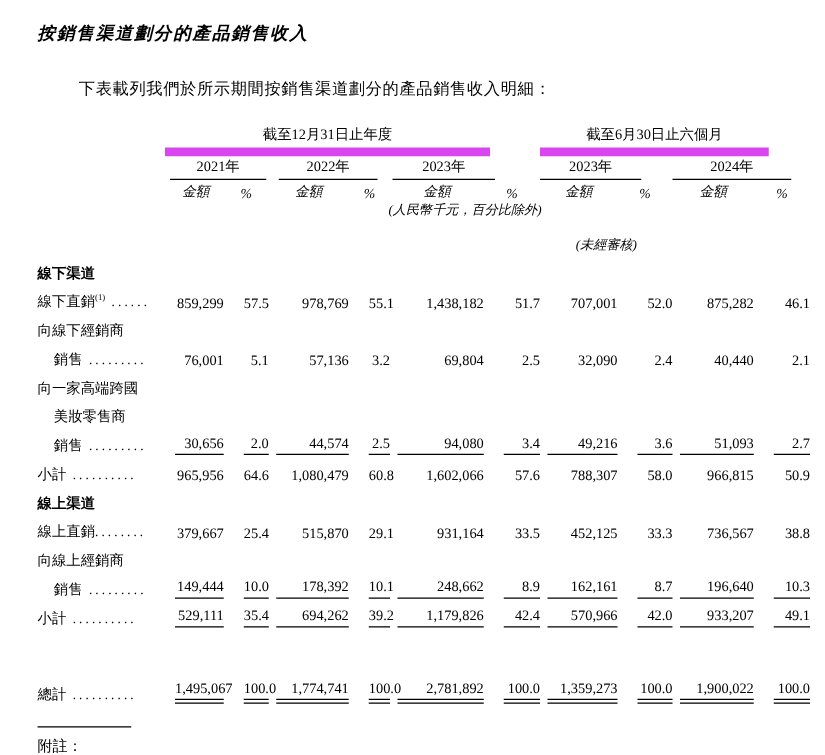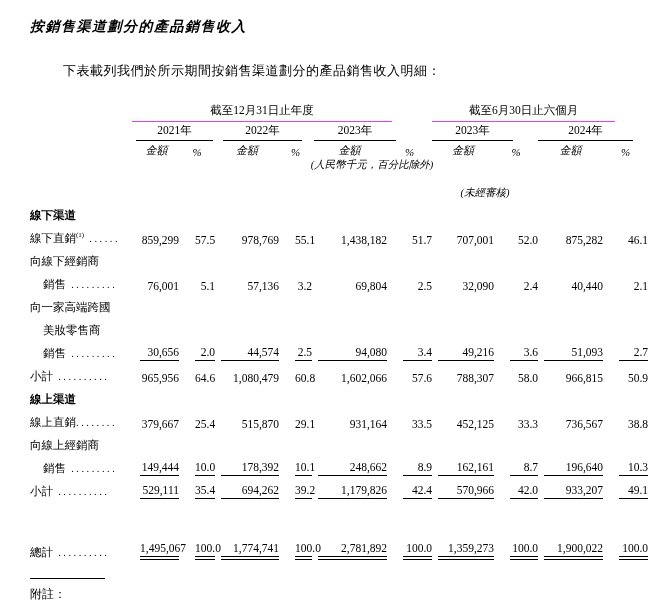--- a/index.html
+++ b/index.html
@@ -16,21 +16,21 @@
   table.rev th,table.rev td{padding:0;font-weight:normal;vertical-align:bottom;overflow:visible;}
   .c-lbl{width:104px;}
   .c-a1{width:45px;}.c-p1{width:36px;}
   .c-a2{width:64px;}.c-p2{width:33px;}
   .c-a3{width:75px;}.c-p3{width:45px;}
   .c-a4{width:62px;}.c-p4{width:44px;}
   .c-a5{width:65px;}.c-p5{width:45px;}
 
   .hr1{height:22px;}.hr2{height:19px;}.hr3{height:17px;}.hr4{height:14px;}.hr5{height:28px;}
   thead .grp{font-weight:bold;}
-  .grule{border-bottom:1px solid #d946ef;text-align:center;padding-bottom:3px;white-space:nowrap;}
+  .grule{border-bottom:7px solid #d946ef;text-align:center;padding-bottom:3px;white-space:nowrap;}
   .g1{margin-left:-2px;margin-right:40px;}
   .g2{margin-right:33px;}
   .yrule{border-bottom:1px solid #000;text-align:center;padding-bottom:2px;font-weight:normal;}
   .y1{margin:0 2px;}
   .y2{margin:0 10px 0 8px;}
   .y3{margin:0 36px 0 2px;}
   .y4{margin:0 25px 0 0;}
   .y5{margin:0 15px 0 0;}
   .amt-h,.pct-h{font-style:italic;font-weight:normal;text-align:center;font-size:11px;}
   .pct-h{padding-right:12px;}

